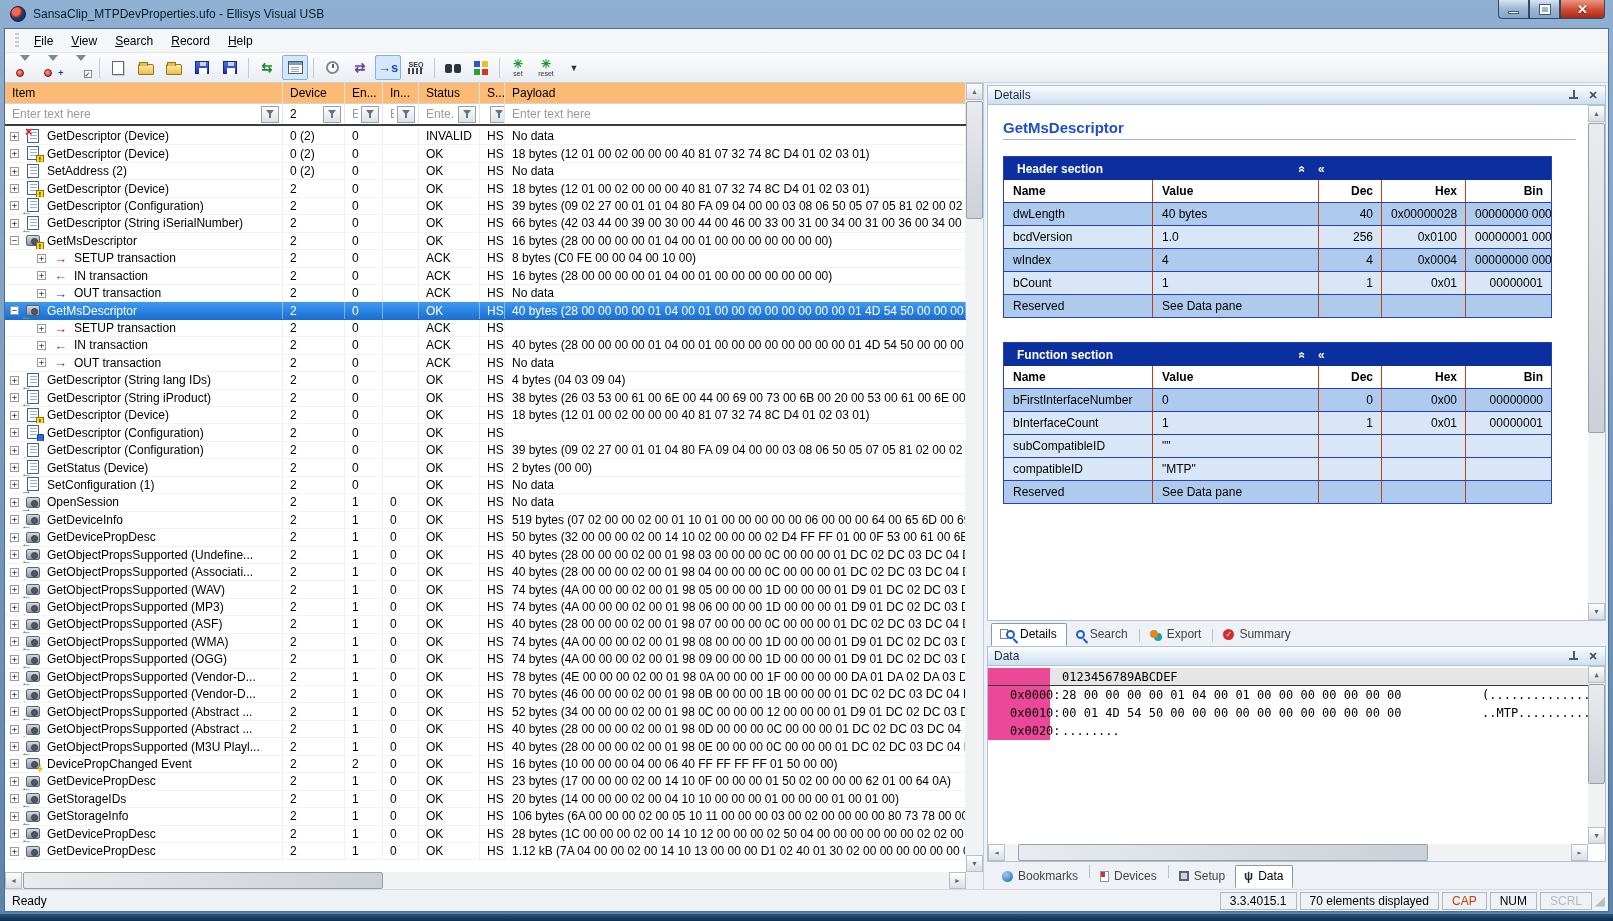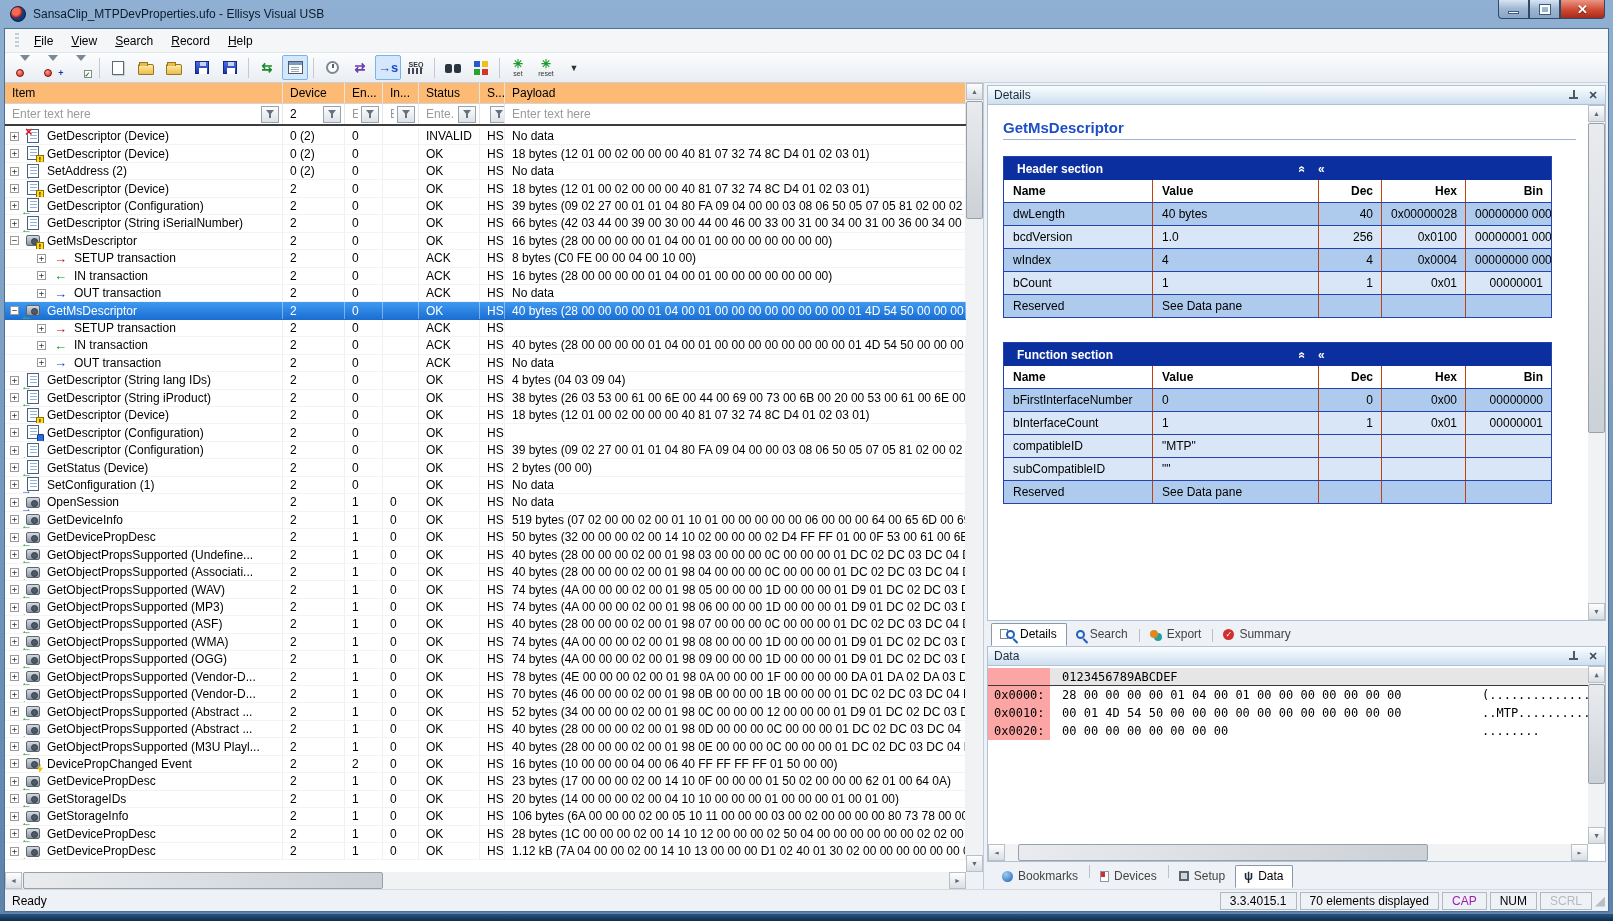--- a/index.html
+++ b/index.html
@@ -142,33 +142,33 @@
   .ti-book{width:11px;height:11px;border-radius:50%;background:radial-gradient(circle at 35% 30%,#9ecdf2,#1c5fb4);flex:none}
   .ti-dev{width:9px;height:11px;background:#fff;border:1px solid #8a96a2;position:relative;flex:none}
   .ti-dev::after{content:"";position:absolute;left:0;top:0;width:4px;height:5px;background:#d03030}
   .ti-chip{width:10px;height:10px;background:#cfd6de;border:2px solid #5a656f;flex:none}
   .ti-usb{font-size:12px;line-height:12px;color:#1c2834;flex:none;font-weight:bold}
   
   .databody{height:196px;flex:none;position:relative;background:#fff;border:1px solid #aec2d6;border-top:none;
             font-family:"DejaVu Sans Mono",monospace;font-size:12px}
   .hexarea{position:absolute;top:2px;bottom:17px;left:0;right:17px;overflow:hidden}
   .hxr{display:flex;height:18px;line-height:18px;white-space:pre}
-  .hxr .off{width:62px;flex:none;background:#fca5a5;padding-left:6px}
+  .hxr .off{width:62px;flex:none;background:#ec4899;padding-left:22px}
   .hxr .hx{width:420px;flex:none;padding-left:12px;overflow:hidden}
   .hxr .asc{flex:1;padding-left:12px;overflow:hidden}
   .hxr.hd{border-bottom:1px solid #3a3a3a}
   .hxr.hd .hx,.hxr.hd .asc{background:#e6e6e6}
   .dp-vs{top:0;bottom:17px;right:0;width:17px}
   .dp-hs{left:0;right:17px;bottom:0;height:17px}
   .bottomtabs{height:27px;flex:none;display:flex;align-items:flex-start;padding:3px 2px 0 6px;background:#eef1f5}
   
   .statusbar{height:22px;flex:none;background:#eef1f5;border-top:1px solid #d6dade;display:flex;align-items:center;padding:0 3px 0 0}
   .sready{flex:1;padding-left:7px}
   .sbox{border:1px solid #b2b8be;height:18px;display:flex;align-items:center;padding:0 9px;margin-left:3px;background:#eef1f5;white-space:nowrap}
-  .dim1{color:#a21caf}.dim2{color:#b4babf}
+  .dim1{color:#c2410c}.dim2{color:#b4babf}
   .grip{color:#b8bec4;font-size:13px;margin-left:3px;line-height:13px}
 </style>
 </head>
 <body>
 
 <div class="win">
 
   <div class="titlebar">
     <span class="applogo"></span>
     <span>SansaClip_MTPDevProperties.ufo - Ellisys Visual USB</span>
@@ -1108,29 +1108,29 @@
                     <div class="r bin">00000000</div>
                   </div>
                   <div class="srow sl">
                     <div>bInterfaceCount</div>
                     <div>1</div>
                     <div class="r">1</div>
                     <div class="r">0x01</div>
                     <div class="r bin">00000001</div>
                   </div>
                   <div class="srow sl">
-                    <div>compatibleID</div>
-                    <div>"MTP"</div>
+                    <div>subCompatibleID</div>
+                    <div>""</div>
                     <div class="r"></div>
                     <div class="r"></div>
                     <div class="r bin"></div>
                   </div>
                   <div class="srow sl">
-                    <div>subCompatibleID</div>
-                    <div>""</div>
+                    <div>compatibleID</div>
+                    <div>"MTP"</div>
                     <div class="r"></div>
                     <div class="r"></div>
                     <div class="r bin"></div>
                   </div>
                   <div class="srow sm">
                     <div>Reserved</div>
                     <div>See Data pane</div>
                     <div class="r"></div>
                     <div class="r"></div>
                     <div class="r bin"></div>
@@ -1169,21 +1169,21 @@
         <div class="caption">
           <span class="t">Data</span>
           <span class="pin"></span>
           <span class="capx">✕</span>
         </div>
         <div class="databody">
           <div class="hexarea" id="hexarea">
               <div class="hxr hd"><span class="off"></span><span class="asc">0123456789ABCDEF</span></div>
               <div class="hxr"><span class="off">0x0000:</span><span class="hx">28 00 00 00 00 01 04 00 01 00 00 00 00 00 00 00</span><span class="asc">(...............</span></div>
               <div class="hxr"><span class="off">0x0010:</span><span class="hx">00 01 4D 54 50 00 00 00 00 00 00 00 00 00 00 00</span><span class="asc">..MTP...........</span></div>
-              <div class="hxr"><span class="off">0x0020:</span><span class="hx">00 00 00 00 00 00 00 00</span><span class="asc">........</span></div>
+              <div class="hxr"><span class="off">0x0020:</span><span class="asc">........</span></div>
             </div>
           <div class="sb dp-vs">
             <div class="sbtn" style="top:0">▲</div>
             <div class="sth sthh" style="left:0;right:0;top:18px;height:100px"></div>
             <div class="sbtn" style="bottom:0">▼</div>
           </div>
           <div class="sb dp-hs">
             <div class="sbtn" style="left:0">◄</div>
             <div class="sth" style="top:0;bottom:0;left:30px;width:410px"></div>
             <div class="sbtn" style="right:0">►</div>

